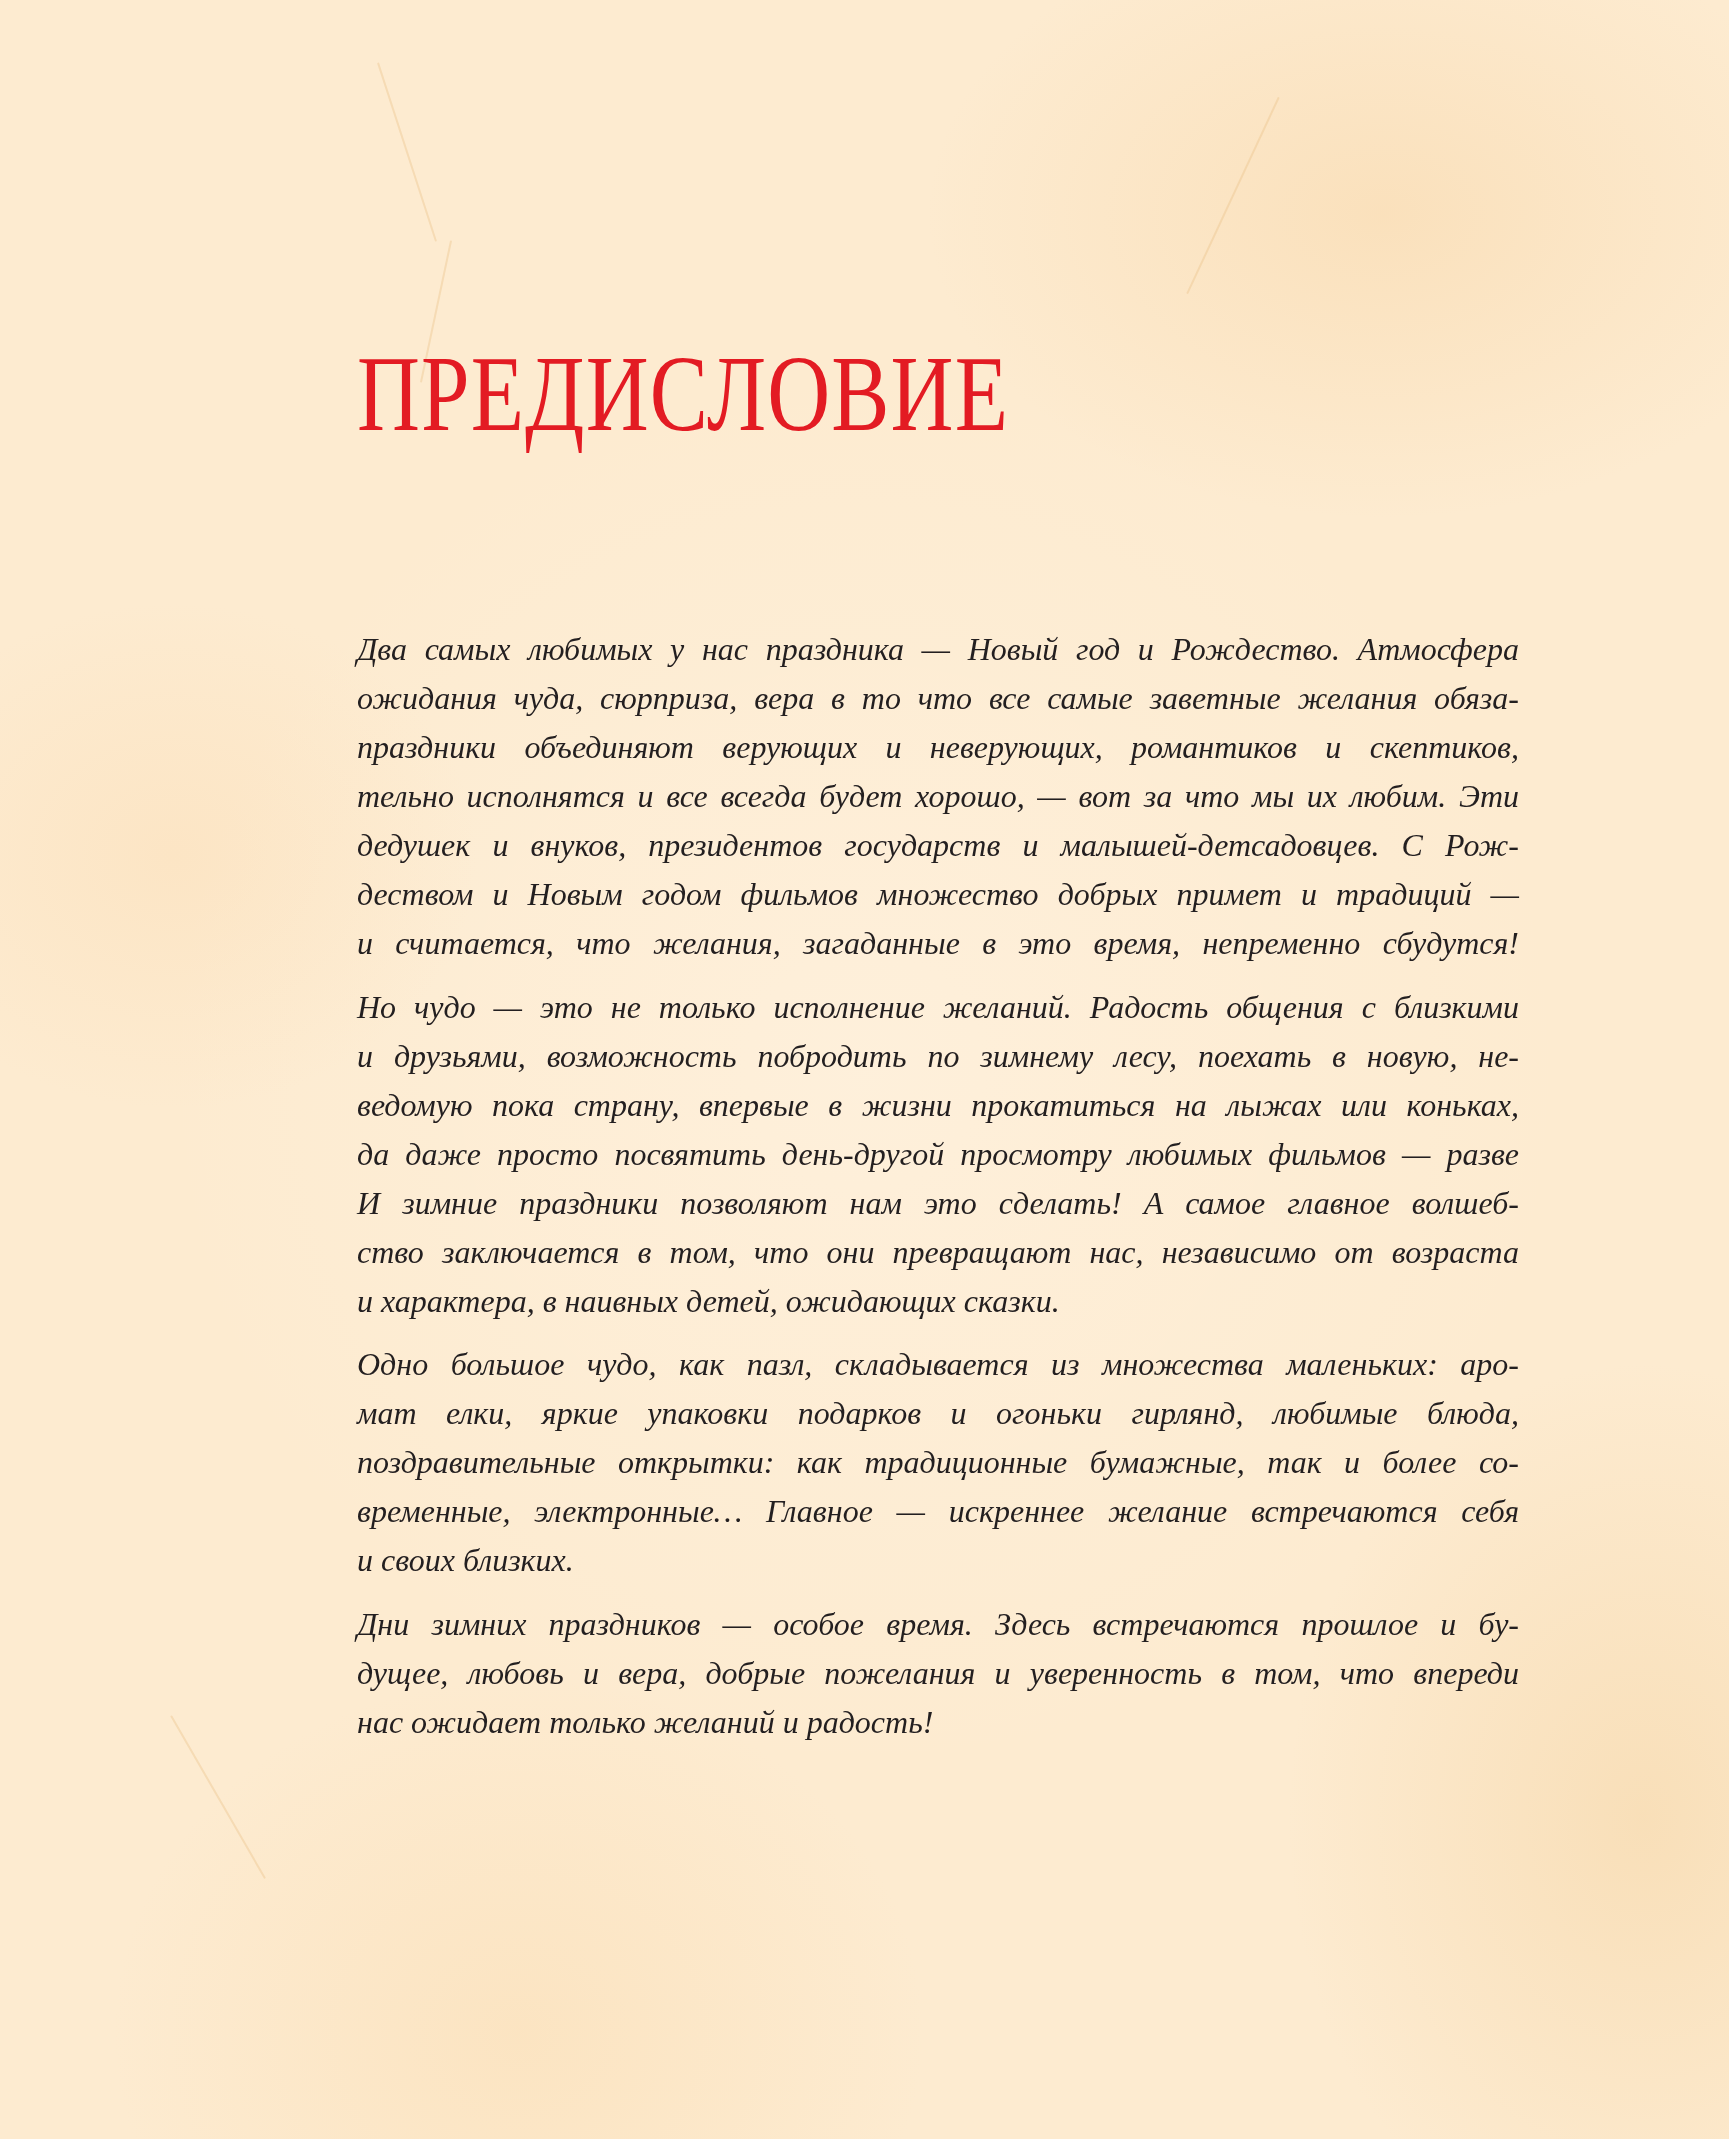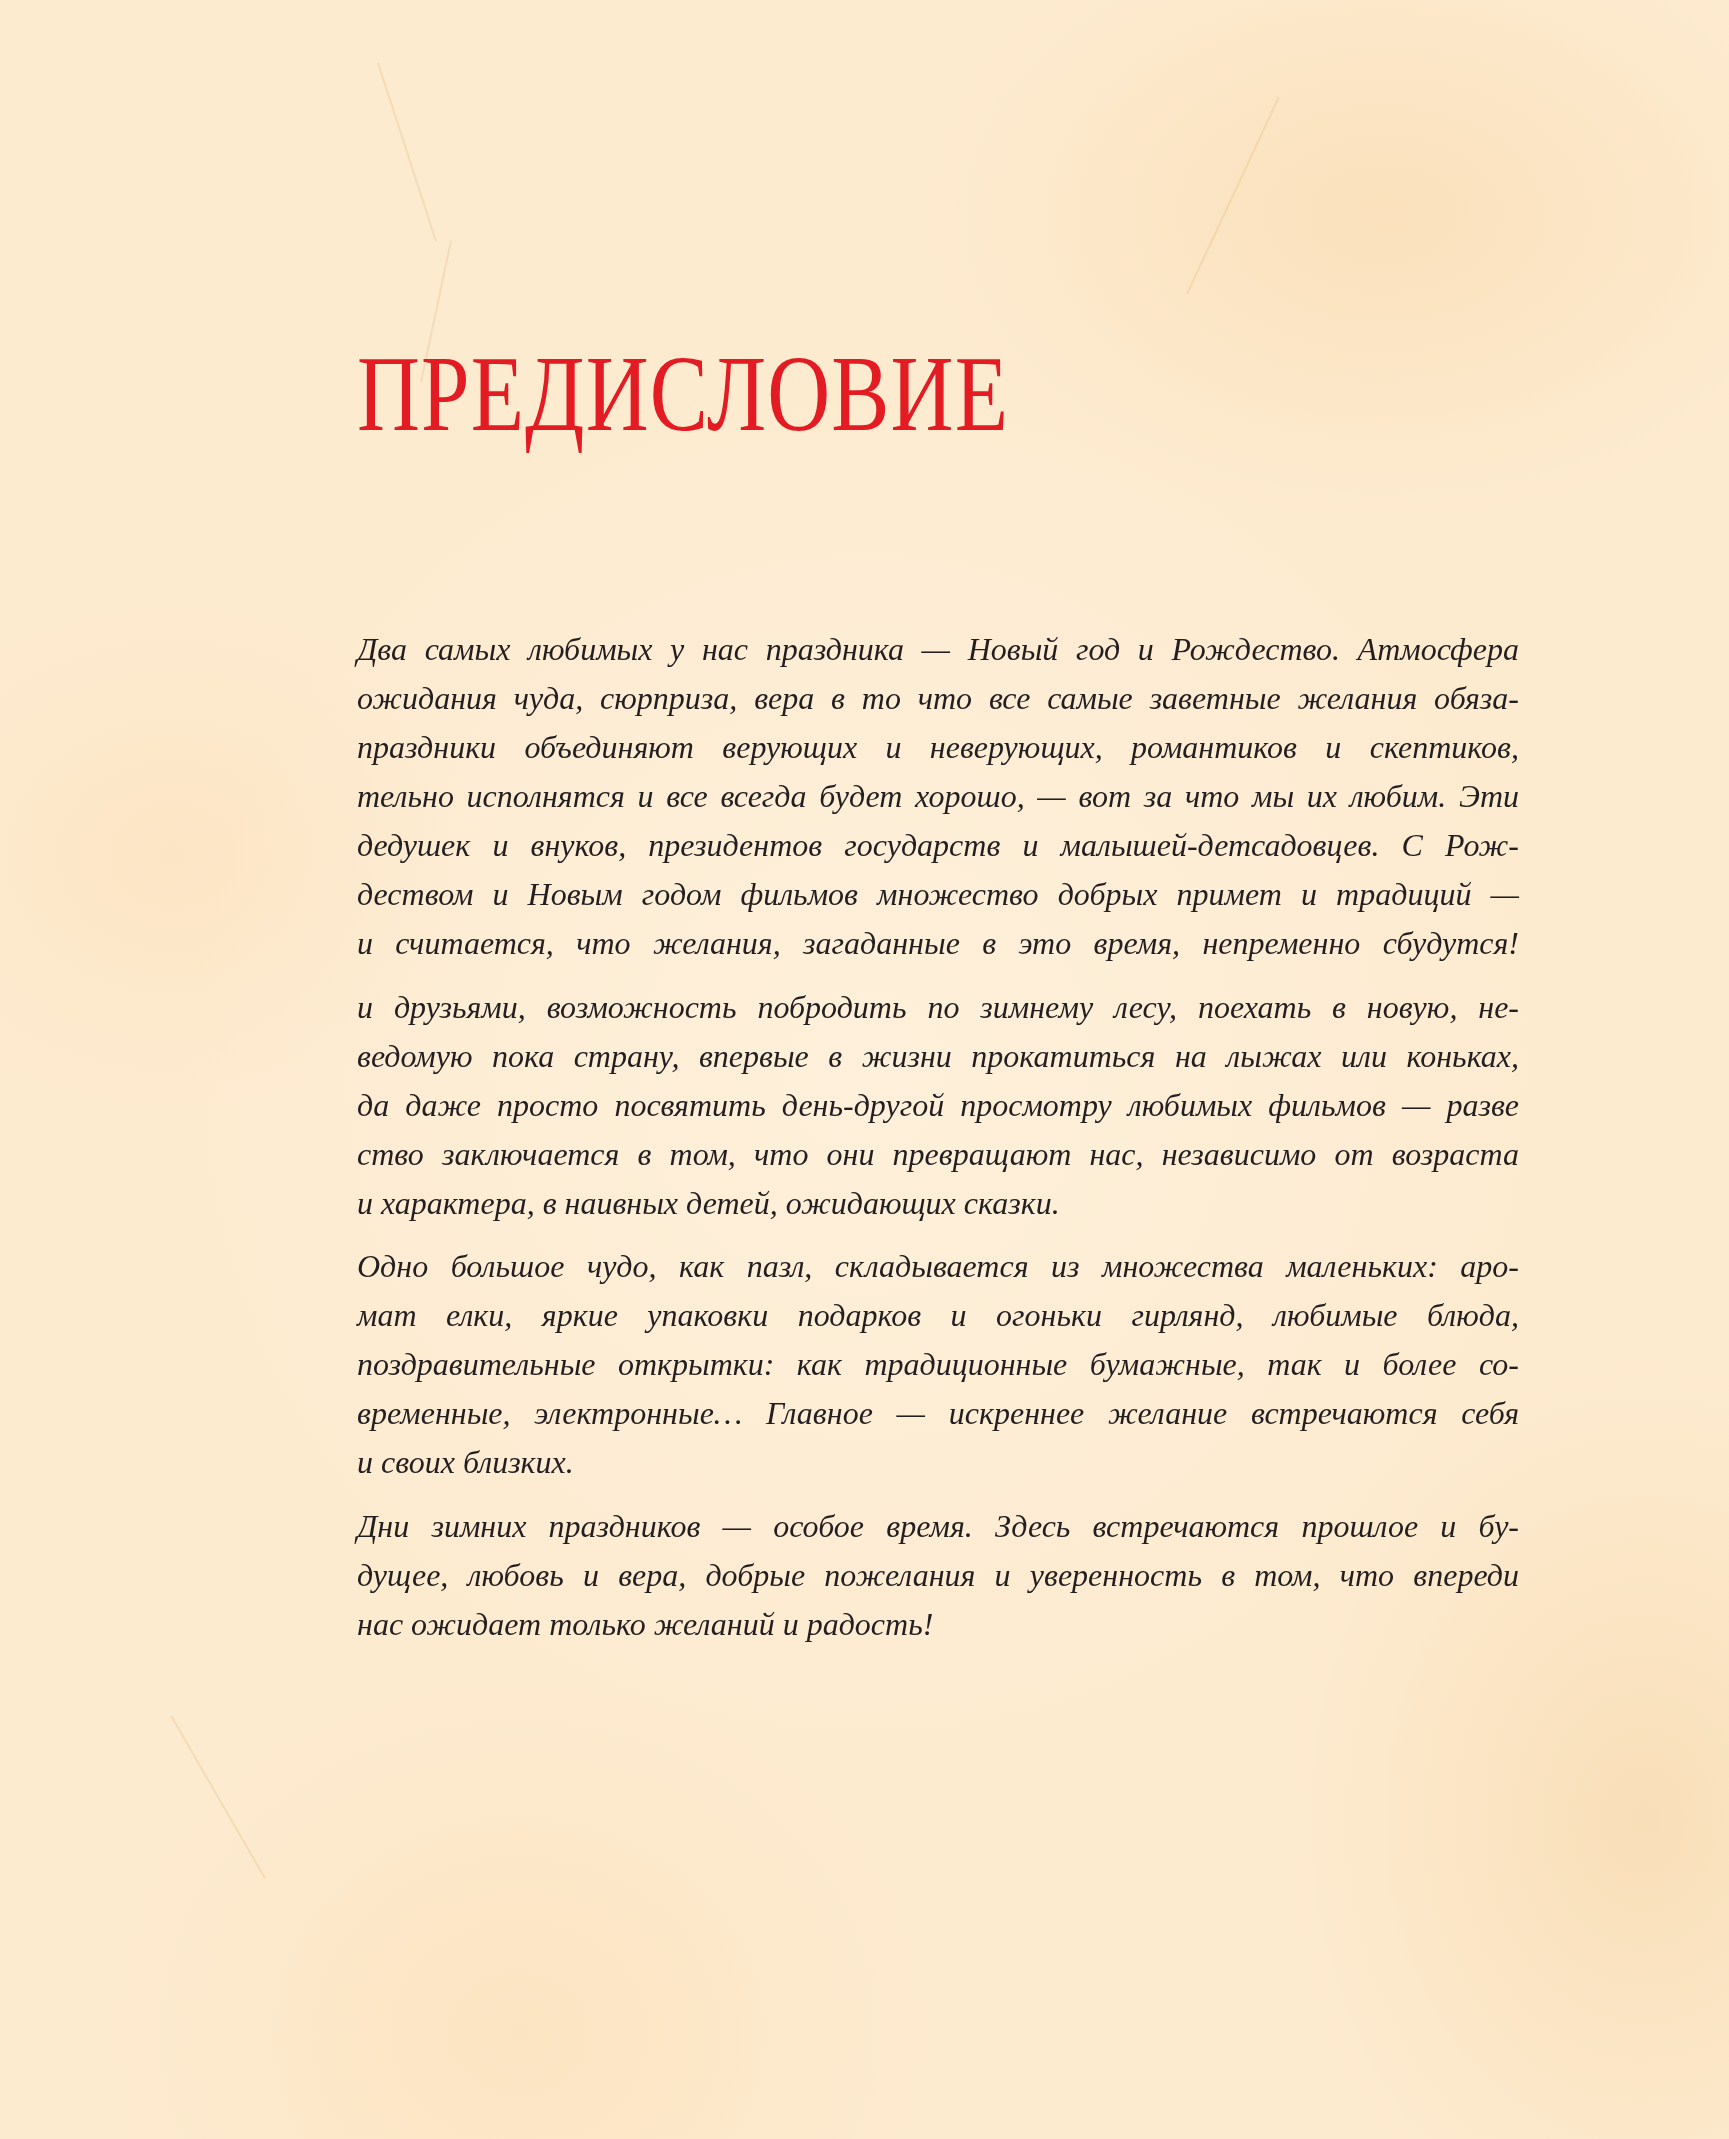--- a/index.html
+++ b/index.html
@@ -87,23 +87,25 @@
       <span class="line">Два самых любимых у нас праздника — Новый год и Рождество. Атмосфера</span>
       <span class="line">ожидания чуда, сюрприза, вера в то что все самые заветные желания обяза-</span>
       <span class="line">праздники объединяют верующих и неверующих, романтиков и скептиков,</span>
       <span class="line">тельно исполнятся и все всегда будет хорошо, — вот за что мы их любим. Эти</span>
       <span class="line">дедушек и внуков, президентов государств и малышей-детсадовцев. С Рож-</span>
       <span class="line">деством и Новым годом фильмов множество добрых примет и традиций —</span>
       <span class="line">и считается, что желания, загаданные в это время, непременно сбудутся!</span>
     </p>
 
     <p class="para">
+      <span class="line">Но чудо — это не только исполнение желаний. Радость общения с близкими</span>
       <span class="line">и друзьями, возможность побродить по зимнему лесу, поехать в новую, не-</span>
       <span class="line">ведомую пока страну, впервые в жизни прокатиться на лыжах или коньках,</span>
       <span class="line">да даже просто посвятить день-другой просмотру любимых фильмов — разве</span>
+      <span class="line">И зимние праздники позволяют нам это сделать! А самое главное волшеб-</span>
       <span class="line">ство заключается в том, что они превращают нас, независимо от возраста</span>
       <span class="line last">и характера, в наивных детей, ожидающих сказки.</span>
     </p>
 
     <p class="para">
       <span class="line">Одно большое чудо, как пазл, складывается из множества маленьких: аро-</span>
       <span class="line">мат елки, яркие упаковки подарков и огоньки гирлянд, любимые блюда,</span>
       <span class="line">поздравительные открытки: как традиционные бумажные, так и более со-</span>
       <span class="line">временные, электронные… Главное — искреннее желание встречаются себя</span>
       <span class="line last">и своих близких.</span>

